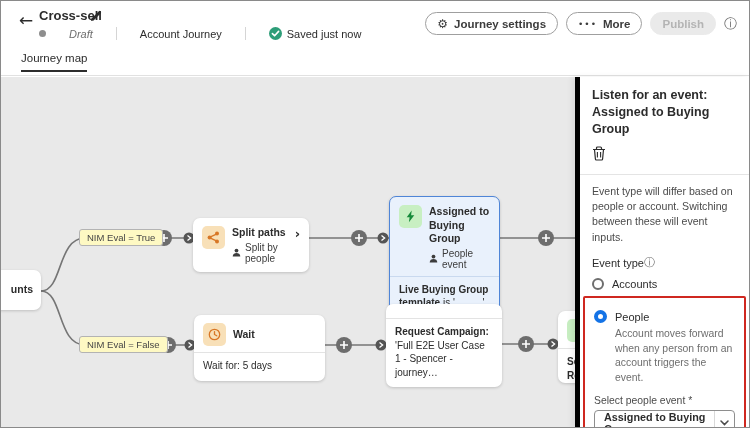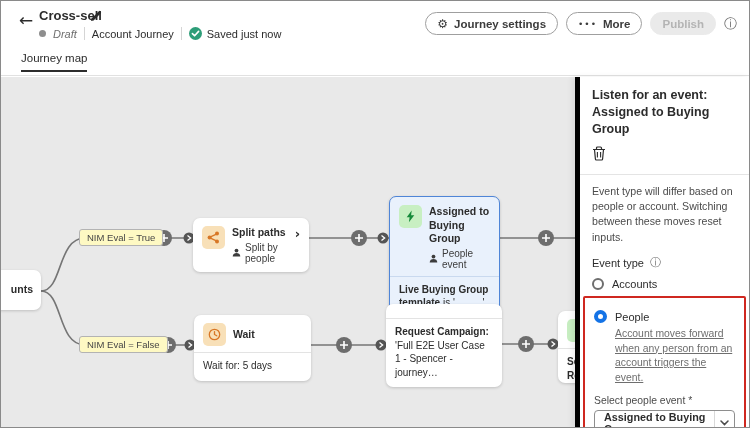--- a/index.html
+++ b/index.html
@@ -5,21 +5,21 @@
   * { margin:0; padding:0; box-sizing:border-box; }
   html,body { background:#fff; }
   body { font-family:"Liberation Sans","DejaVu Sans",sans-serif; color:#2c2c2c; }
   .window { position:relative; width:750px; height:428px; background:#fff; border:1px solid #8a8a8a; overflow:hidden; }
 
   
   .header { position:absolute; left:0; top:0; width:100%; height:45px; background:#fff; }
   .back-btn { position:absolute; left:14px; top:8px; width:22px; height:22px; border:none; background:none; font-size:17px; color:#2c2c2c; cursor:pointer; font-family:"DejaVu Sans",sans-serif; }
   .title { position:absolute; left:38px; top:7px; font-size:13px; font-weight:bold; }
   .edit-pencil { position:absolute; left:88px; top:8px; width:14px; height:14px; }
-  .meta-row { position:absolute; left:38px; top:26px; display:flex; align-items:center; gap:7px; font-size:11px; }
+  .meta-row { position:absolute; left:38px; top:26px; display:flex; align-items:center; gap:23px; font-size:11px; }
   .draft-dot { width:7px; height:7px; border-radius:50%; background:#8e8e8e; }
   .draft-label { font-style:italic; color:#6e6e6e; }
   .meta-sep { width:1px; height:13px; background:#d5d5d5; }
   .saved-wrap { display:flex; align-items:center; gap:5px; }
   .hdr-actions { position:absolute; right:12px; top:11px; display:flex; align-items:center; gap:8px; }
   .btn { height:23px; display:inline-flex; align-items:center; gap:6px; padding:0 11px; border:1.5px solid #9f9f9f; border-radius:13px; background:#fff; font-size:11.5px; font-weight:bold; color:#3c3c3c; cursor:pointer; font-family:inherit; }
   .btn .uni { font-family:"DejaVu Sans",sans-serif; font-weight:normal; font-size:12px; }
   .btn.disabled { background:#eaeaea; border-color:#eaeaea; color:#b4b4b4; cursor:default; }
   .info-circ { font-family:"DejaVu Sans",sans-serif; font-size:13px; color:#6e6e6e; background:none; border:none; cursor:pointer; }
 
@@ -46,26 +46,26 @@
   .node.selected { background:#e9f1fc; border:1.5px solid #4f85d7; }
   .node.selected .ndivider { border-color:#c9d9ef; }
   .node.stacked::after { content:""; position:absolute; left:5px; right:5px; bottom:-4px; height:10px; background:#fdfdfd; border-radius:6px; box-shadow:0 1px 2px rgba(0,0,0,.22); z-index:-1; }
 
   
   .panel { position:absolute; right:0; top:76px; width:174px; height:352px; background:#fff; border-left:5px solid #000000; box-shadow:-3px 0 6px rgba(0,0,0,.07); padding:10px 12px; overflow:hidden; z-index:5; }
   .panel-title { font-size:12.5px; font-weight:bold; line-height:1.35; }
   .trash-btn { margin-top:8px; background:none; border:none; cursor:pointer; padding:0; }
   .pdivider { border-top:1px solid #e4e4e4; margin:9px -12px; }
   .pintro { font-size:10.6px; color:#4b4b4b; line-height:1.45; }
-  .etype-row { display:flex; align-items:center; gap:6px; margin-top:10px; font-size:11px; }
+  .etype-row { display:flex; align-items:center; gap:0; margin-top:10px; font-size:11px; }
   .radio-row { display:flex; align-items:center; gap:8px; margin-top:8px; font-size:11px; }
   .radio { width:12px; height:12px; border-radius:50%; border:2px solid #6e6e6e; background:#fff; flex:0 0 auto; }
   .radio.on { border:4px solid #1473e6; width:13px; height:13px; }
   .highlight { border:2px solid #cf2820; border-radius:2px; margin:6px -9px 0; padding:4px 9px 10px; }
-  .radio-desc { margin:4px 0 0 21px; font-size:10.4px; color:#6e6e6e; line-height:1.4;text-decoration:underline; }
+  .radio-desc { margin:4px 0 0 21px; font-size:10.4px; color:#6e6e6e; line-height:1.4; }
   .select-label { margin-top:10px; font-size:10.4px; color:#4b4b4b; }
   .dropdown { margin-top:4px; height:26px; border:1px solid #8e8e8e; border-radius:4px; background:#fff; display:flex; align-items:center; padding-left:9px; font-size:10.8px; font-weight:bold; cursor:pointer; }
   .dd-chev { margin-left:auto; width:24px; height:100%; display:flex; align-items:center; justify-content:center; border-left:1px solid #d9d9d9; }
   .person-ico { flex:0 0 auto; }
 </style>
 </head>
 <body>
 
 <div class="window">
 
@@ -216,21 +216,21 @@
                 <path d="M0.8 9.4 C0.8 6.9 2.7 5.6 5 5.6 S9.2 6.9 9.2 9.4 Z"></path>
               </svg>
             <span>People event</span>
           </div>
         </div>
       </div>
       <div class="ndivider"></div>
       <div class="nfoot"><b>Live Buying Group template</b><span> is '_____'</span></div>
     </div>
 
-    <div class="node" style="left:193px; top:238px; width:117px;">
+    <div class="node" style="left:193px; top:238px; width:131px;">
       <div class="node-head">
         <span class="nicon orange">
           <svg width="13" height="13" viewBox="0 0 14 14" fill="none" stroke="#d87726" stroke-width="1.4">
               <circle cx="7" cy="7" r="5.6"></circle>
               <path d="M7 3.8 V7 L9.4 8.4" stroke-linecap="round"></path>
             </svg>
         </span>
         <div class="ntxt" style="align-self:center;">
           <div class="ntitle">Wait</div>
         </div>
@@ -260,21 +260,21 @@
 
   <div class="panel">
     <div class="panel-title">Listen for an event: Assigned to Buying Group</div>
     <button class="trash-btn">
       <svg width="14" height="15" viewBox="0 0 14 15">
           <path d="M1 3.5 H13 M4.5 3.5 V2 a1 1 0 0 1 1-1 h3 a1 1 0 0 1 1 1 v1.5 M2.5 3.5 L3.4 13 a1 1 0 0 0 1 1 h5.2 a1 1 0 0 0 1-1 L11.5 3.5" fill="none" stroke="#2c2c2c" stroke-width="1.2"></path>
           <path d="M5.4 6 V11.5 M8.6 6 V11.5" stroke="#2c2c2c" stroke-width="1.1"></path>
         </svg>
     </button>
     <div class="pdivider"></div>
-    <div class="pintro">Event type will differ based on people or account. Switching between these moves reset inputs.</div>
+    <div class="pintro">Event type will differ based on people or account. Switching between these will event inputs.</div>
 
     <div class="etype-row">
       <span>Event type</span>
       <span class="info-circ" style="font-size:11px;">ⓘ</span>
     </div>
 
     <div class="radio-row">
       <span class="radio"></span>
       <span>Accounts</span>
     </div>

